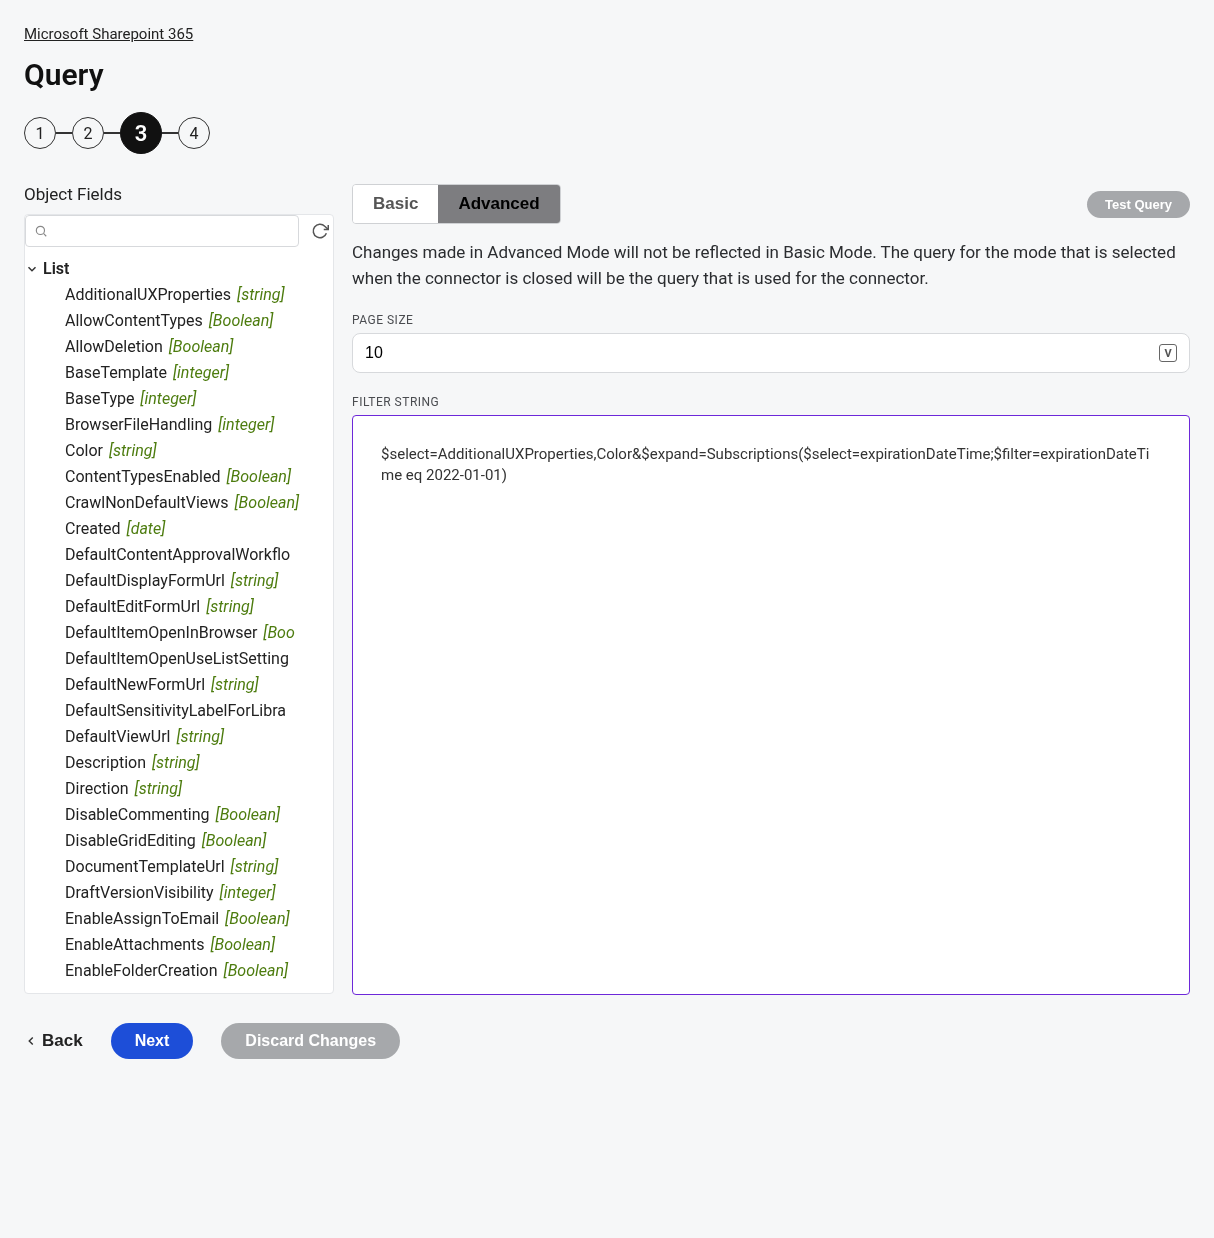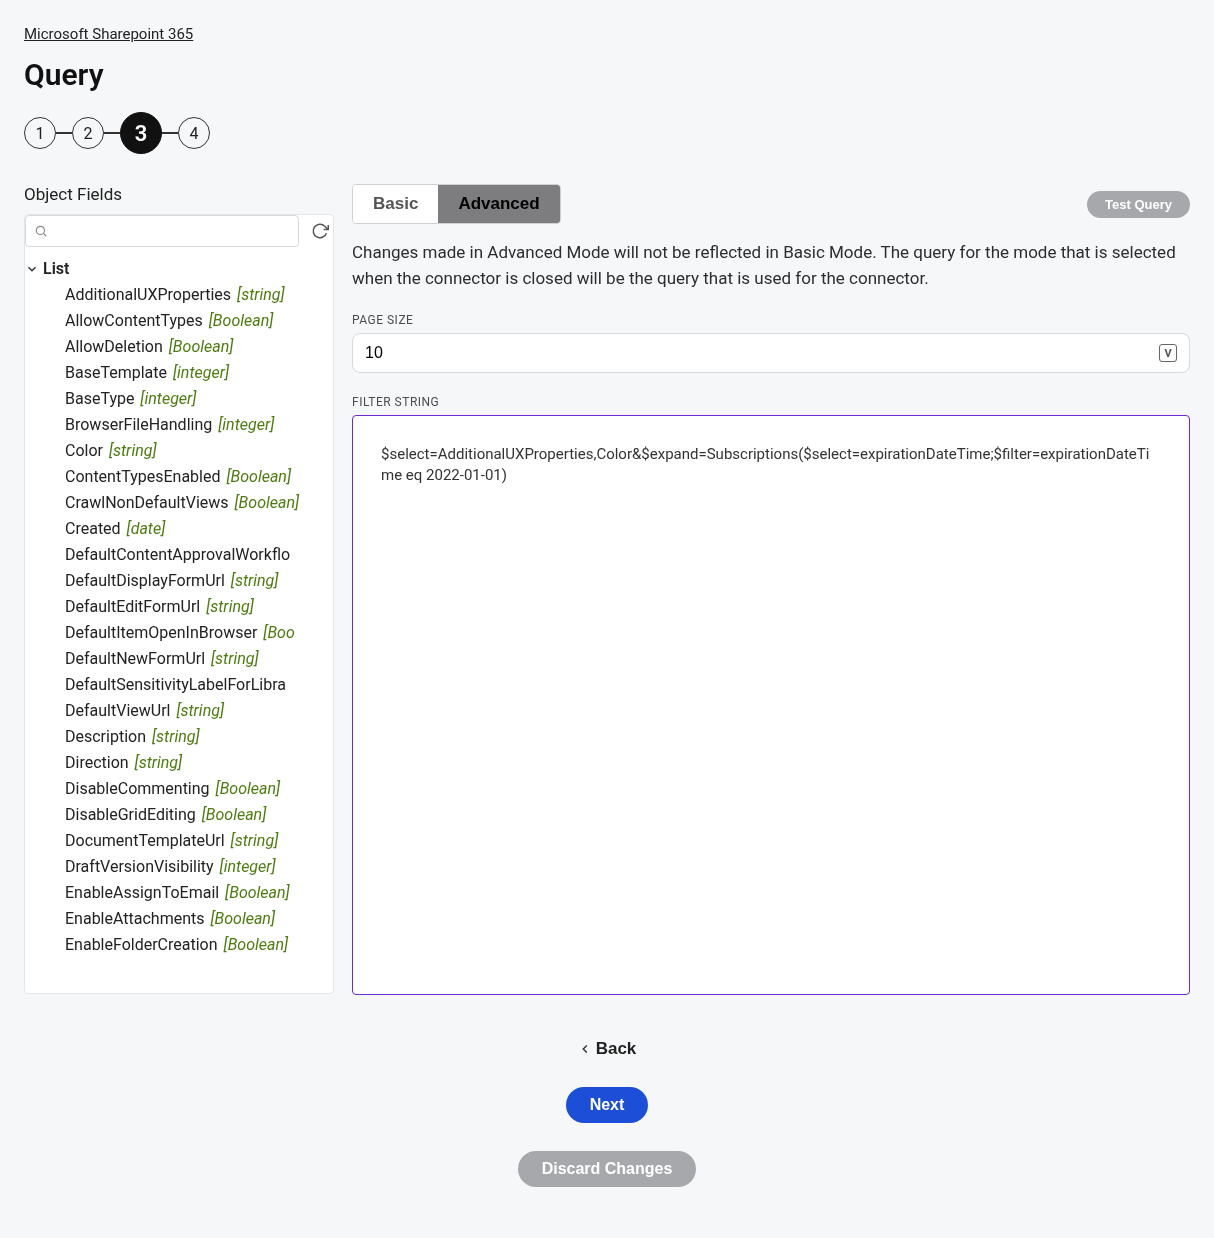--- a/index.html
+++ b/index.html
@@ -211,22 +211,21 @@
     color: #333;
     line-height: 1.4;
     word-break: break-all;
     font-family: inherit;
     white-space: pre-wrap;
   }
   .footer {
     display: flex;
     align-items: center;
     gap: 28px;
-    margin-top: 44px;
-    flex-direction: column;
+    margin-top: 28px;
   }
   .back-link {
     display: flex;
     align-items: center;
     gap: 4px;
     font-size: 17px;
     font-weight: 600;
     color: #222;
     cursor: pointer;
     background: none;
@@ -303,20 +302,21 @@
             <div class="tree-item"><span>BaseType</span><span class="type"> [integer]</span></div>
             <div class="tree-item"><span>BrowserFileHandling</span><span class="type"> [integer]</span></div>
             <div class="tree-item"><span>Color</span><span class="type"> [string]</span></div>
             <div class="tree-item"><span>ContentTypesEnabled</span><span class="type"> [Boolean]</span></div>
             <div class="tree-item"><span>CrawlNonDefaultViews</span><span class="type"> [Boolean]</span></div>
             <div class="tree-item"><span>Created</span><span class="type"> [date]</span></div>
             <div class="tree-item"><span>DefaultContentApprovalWorkflo</span><span class="type"> </span></div>
             <div class="tree-item"><span>DefaultDisplayFormUrl</span><span class="type"> [string]</span></div>
             <div class="tree-item"><span>DefaultEditFormUrl</span><span class="type"> [string]</span></div>
             <div class="tree-item"><span>DefaultItemOpenInBrowser</span><span class="type"> [Boo</span></div>
+            <div class="tree-item"><span>DefaultItemOpenUseListSetting</span><span class="type"> </span></div>
             <div class="tree-item"><span>DefaultNewFormUrl</span><span class="type"> [string]</span></div>
             <div class="tree-item"><span>DefaultSensitivityLabelForLibra</span><span class="type"> </span></div>
             <div class="tree-item"><span>DefaultViewUrl</span><span class="type"> [string]</span></div>
             <div class="tree-item"><span>Description</span><span class="type"> [string]</span></div>
             <div class="tree-item"><span>Direction</span><span class="type"> [string]</span></div>
             <div class="tree-item"><span>DisableCommenting</span><span class="type"> [Boolean]</span></div>
             <div class="tree-item"><span>DisableGridEditing</span><span class="type"> [Boolean]</span></div>
             <div class="tree-item"><span>DocumentTemplateUrl</span><span class="type"> [string]</span></div>
             <div class="tree-item"><span>DraftVersionVisibility</span><span class="type"> [integer]</span></div>
             <div class="tree-item"><span>EnableAssignToEmail</span><span class="type"> [Boolean]</span></div>

